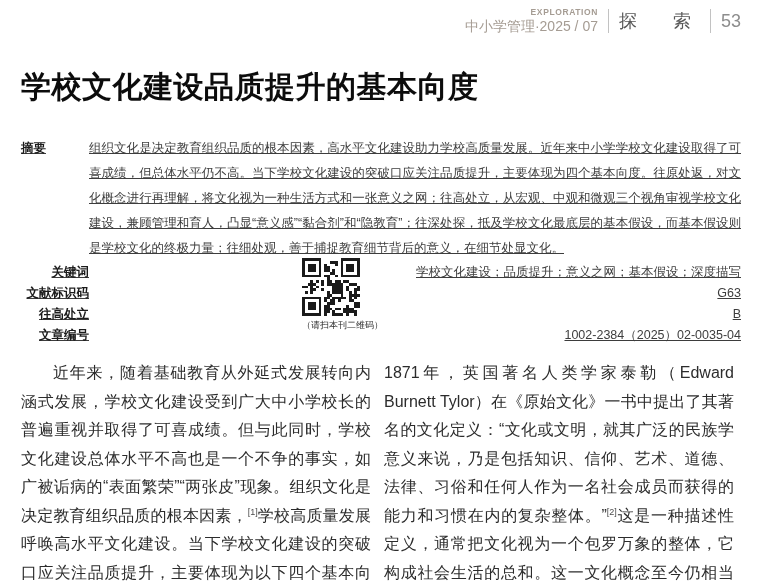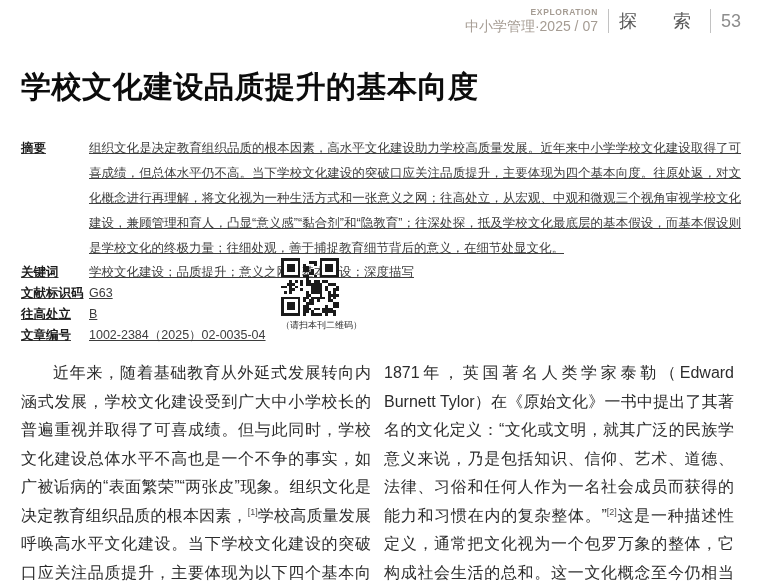--- a/index.html
+++ b/index.html
@@ -25,24 +25,24 @@
   .title{margin:33px 0 0;font-size:30px;line-height:38px;font-weight:800;color:#0c0c0c;letter-spacing:.5px;}
   .authors{margin-top:11px;font-size:13px;color:#2f2f2f;}
 
   
   .meta{position:relative;margin-top:30px;font-size:12.5px;color:#3d3d3d;}
   .meta-row{display:flex;text-decoration:underline;}
   .meta-label{flex:0 0 68px;font-weight:bold;color:#1b1b1b;}
   .meta-value{flex:1;}
   .row-abstract .meta-label,.row-abstract .meta-value{line-height:25px;}
   .row-abstract .meta-value{text-align:justify;}
-  .row-short .meta-label,.row-short .meta-value{line-height:20px;}
+  .row-short .meta-label,.row-short .meta-value{line-height:20px;text-align:right;}
   .row-short{margin-top:1px;}
 
-  .qr-block{position:absolute;left:260px;top:122px;width:60px;text-align:center;}
+  .qr-block{position:absolute;left:281px;top:122px;width:60px;text-align:center;}
   .qr-code svg{display:block;}
   .qr-caption{margin-top:3px;font-size:9px;color:#2b2b2b;font-family:"DejaVu Serif","Liberation Serif",serif;white-space:nowrap;}
 
   
   .columns{display:flex;gap:13px;margin-top:14px;}
   .col{width:350px;font-size:16px;line-height:28.5px;color:#2c2c2c;text-align:justify;}
   .col p{margin:0;}
   .p-indent{text-indent:2em;}
   sup.ref{font-size:9px;color:#4c4c4c;line-height:0;}
 </style>

